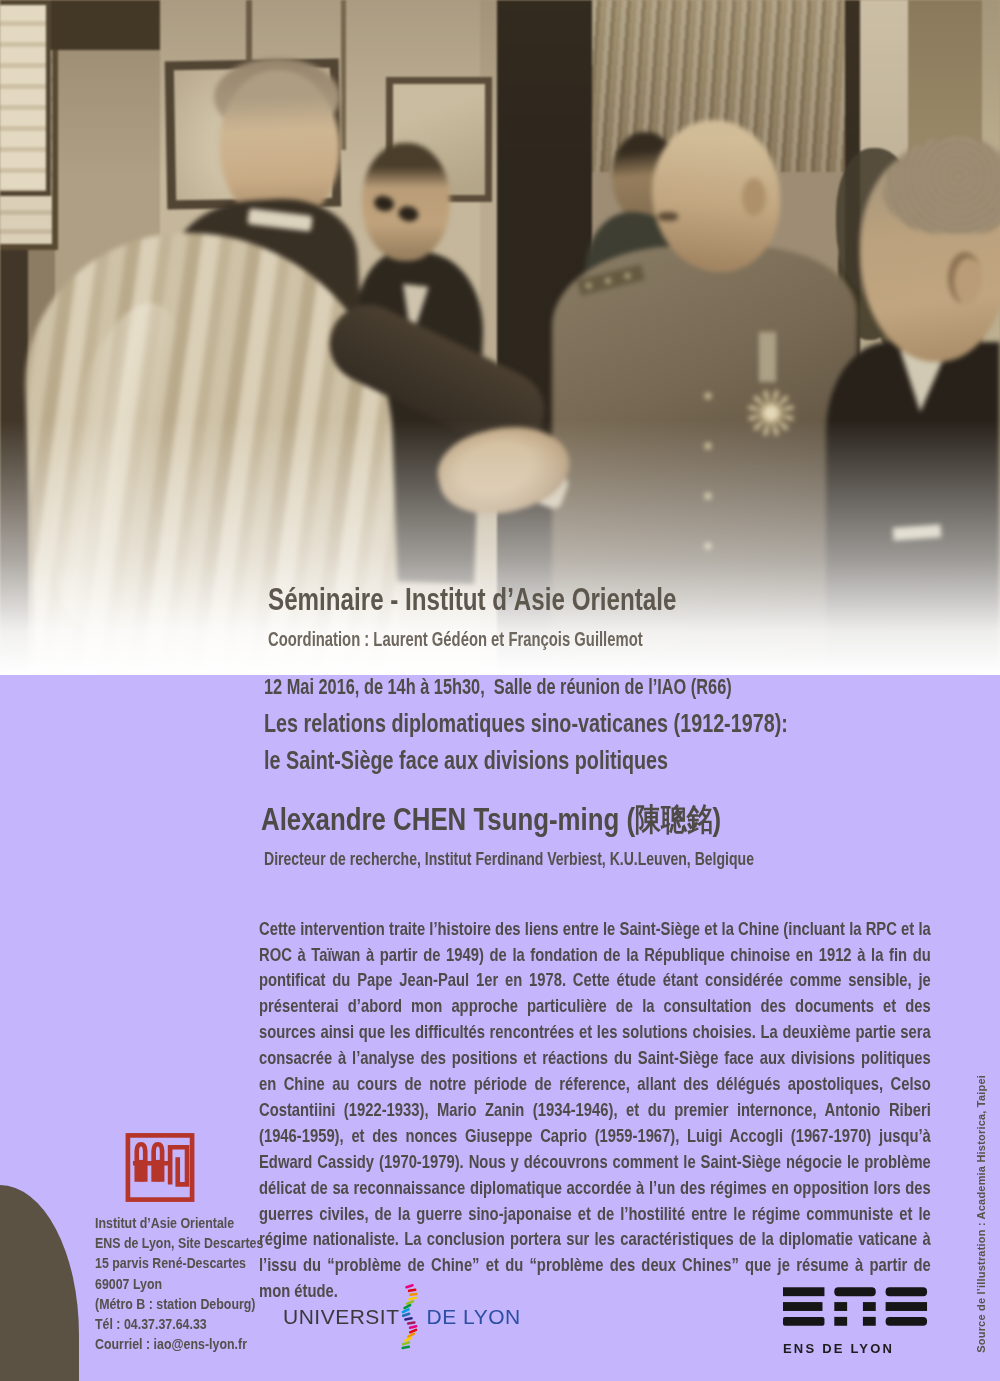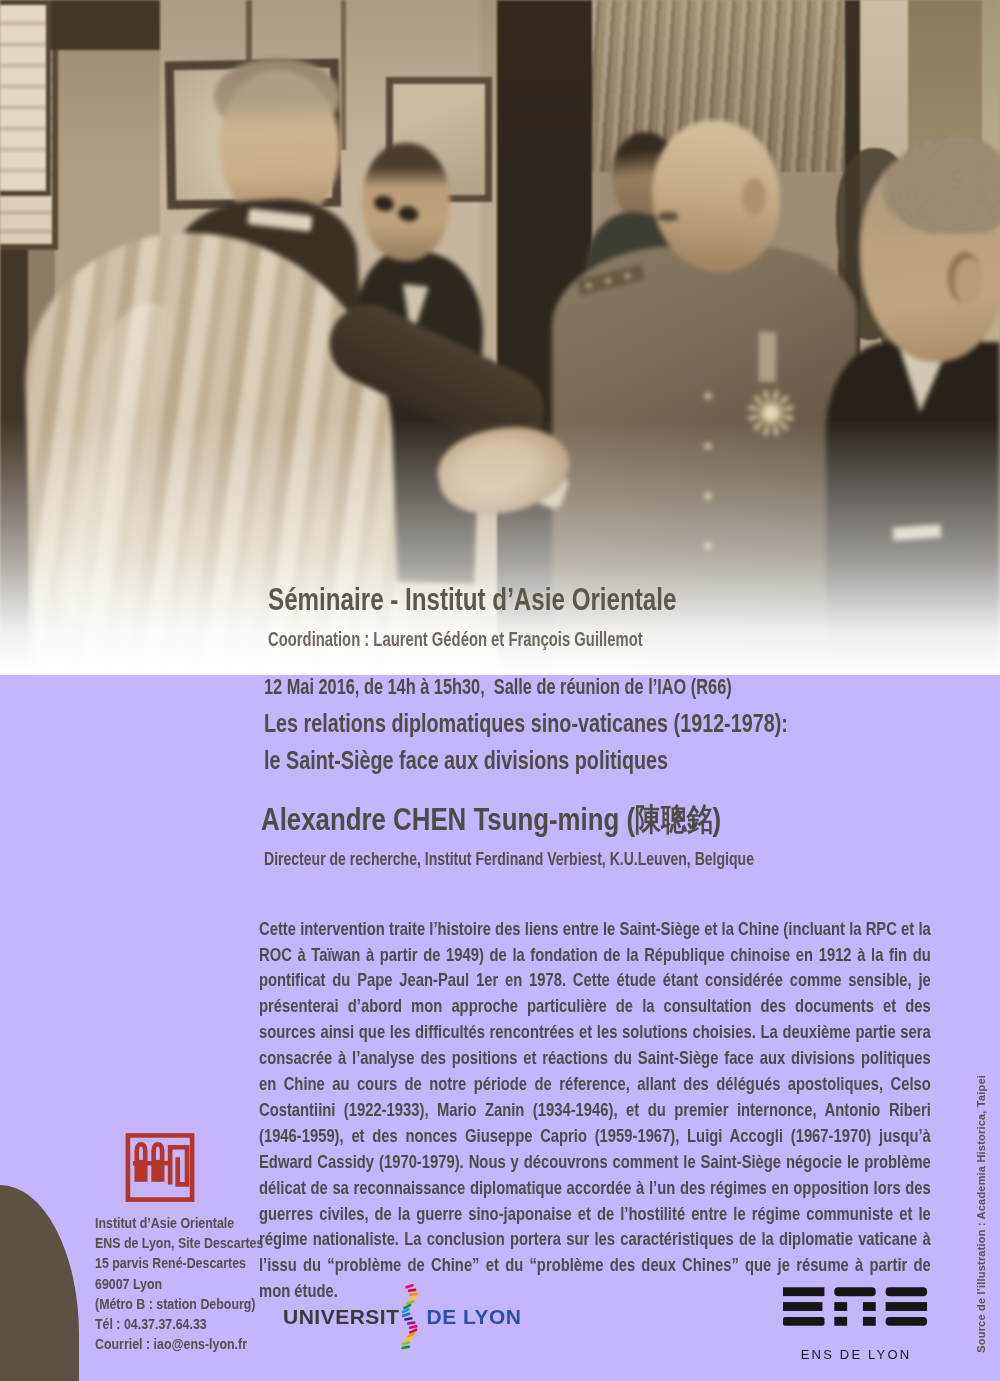--- a/index.html
+++ b/index.html
@@ -107,26 +107,26 @@
   .abstract{left:259px;top:897px;width:845px;font-size:18.6px;line-height:25.9px;color:#4e4c49;
     font-weight:700;text-align:justify;transform:scaleX(.795);transform-origin:0 0;position:absolute;white-space:normal;}
   
   .corner-brown{position:absolute;left:0;top:1185px;width:79px;height:196px;background:#5b5244;
     border-top-right-radius:79px 150px;}
   .iao-seal{position:absolute;left:122px;top:1126px;width:76px;height:83px;}
   .contact{position:absolute;left:95px;top:1213px;font-size:15.5px;line-height:20.2px;font-weight:700;
     color:#55504a;transform:scaleX(.8);transform-origin:0 0;white-space:nowrap;}
   
   .udl-logo{position:absolute;left:283px;top:1282px;height:70px;display:flex;align-items:center;
-    font-weight:700;font-size:21px;letter-spacing:.5px;color:#3a3a3a;}
+    font-weight:400;font-size:21px;letter-spacing:.5px;color:#3a3a3a;}
   .udl-part2{color:#2b4fa3;margin-left:7px;}
   .udl-helix{width:22px;height:68px;margin:0 -1px;overflow:visible;}
   .ens-logo{position:absolute;left:783px;top:1287px;width:148px;}
-  .ens-caption{font-size:13px;letter-spacing:2.2px;color:#1d1d1d;text-align:center;margin-top:14px;padding-right:2px;
-    font-weight:400;}
+  .ens-caption{font-size:13px;letter-spacing:2.2px;color:#1d1d1d;text-align:left;margin-top:8px;padding-right:2px;
+    font-weight:700;}
   .credit-vertical{position:absolute;right:13px;bottom:28px;writing-mode:vertical-rl;transform:rotate(180deg);
     font-size:11px;font-weight:700;color:#5b5349;letter-spacing:.2px;}
 </style>
 </head>
 <body>
 
 <div id="poster">
 
   <div class="photo">
     <div class="crisp">

